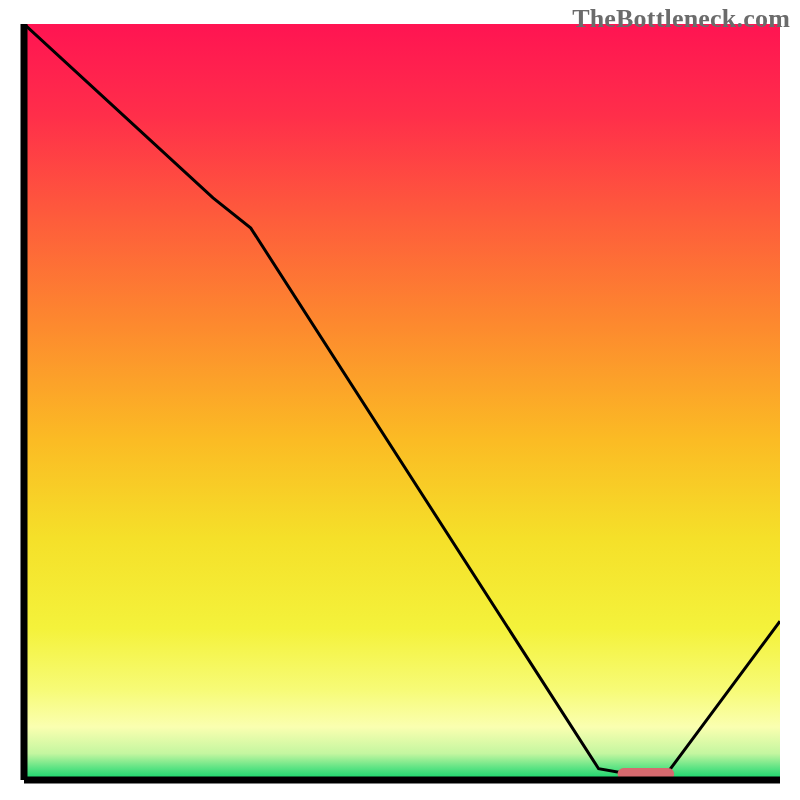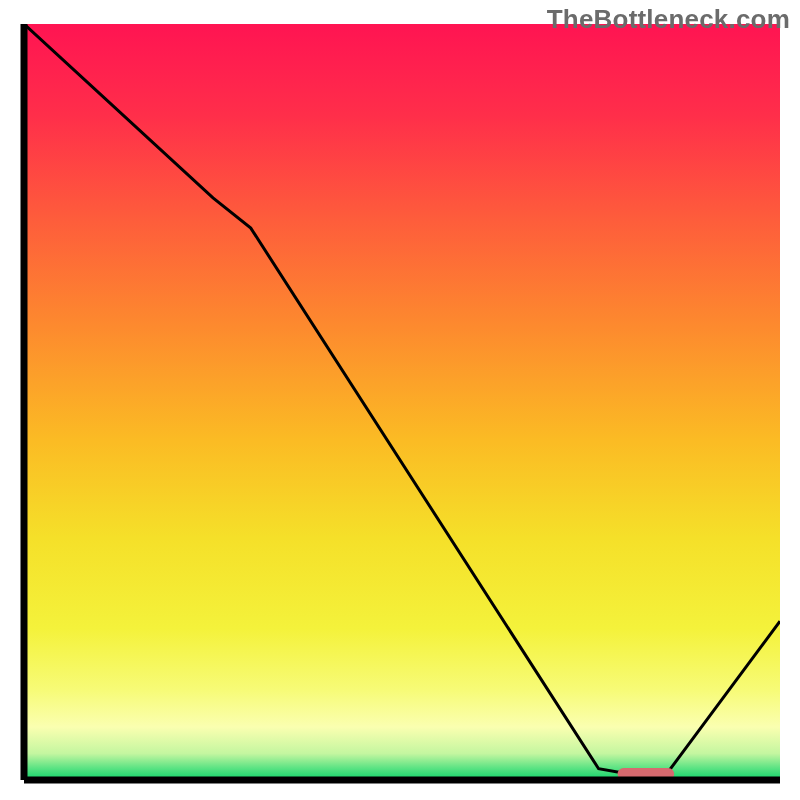--- a/index.html
+++ b/index.html
@@ -18,20 +18,21 @@
   }
   .watermark {
     position: absolute;
     top: 4px;
     right: 10px;
     font-size: 26px;
     font-weight: 600;
     color: #6b6b6b;
     letter-spacing: 0.2px;
     z-index: 10;
+    font-family: Liberation Serif, serif;
   }
   svg {
     display: block;
   }
 </style>
 </head>
 <body>
 
 <div class="chart-container">
   <div class="watermark">TheBottleneck.com</div>

